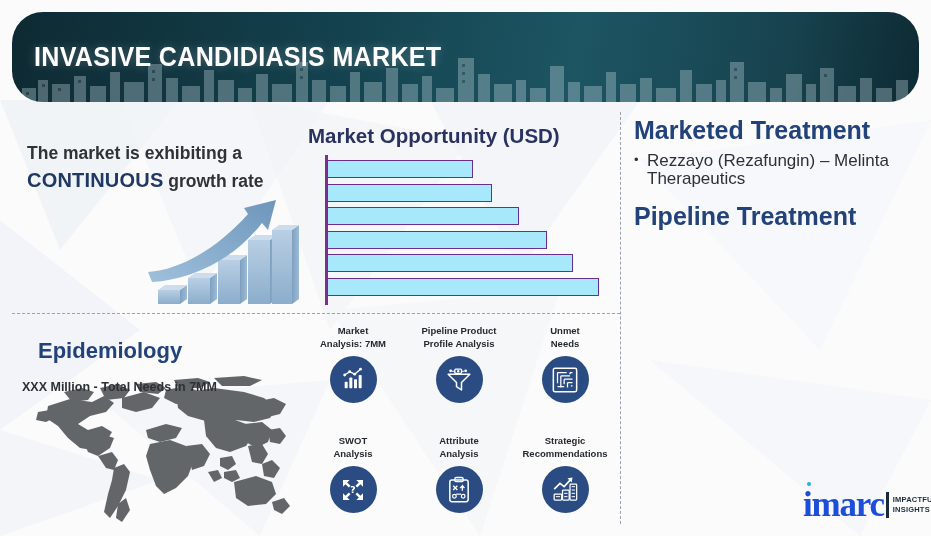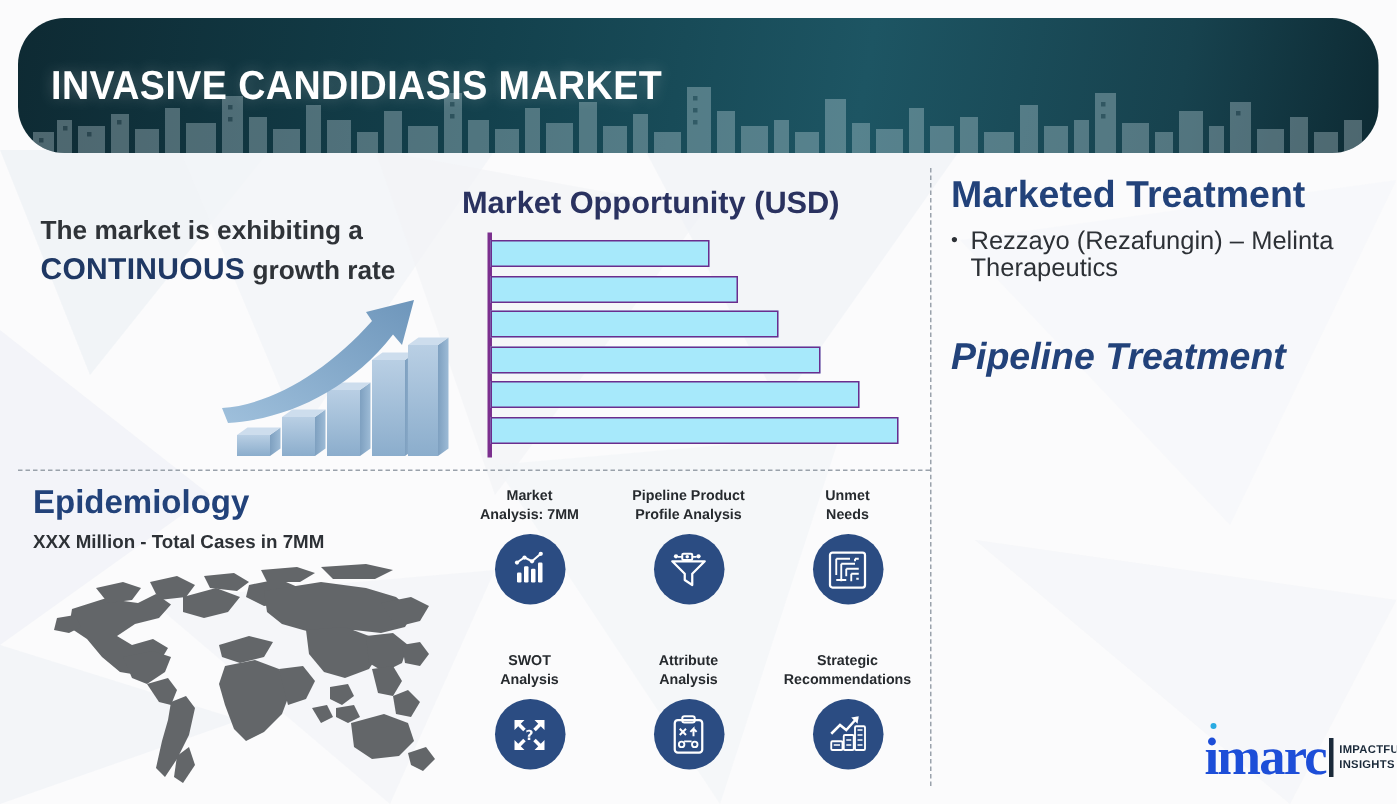--- a/index.html
+++ b/index.html
@@ -50,31 +50,31 @@
   .bars{position:absolute;left:19px;top:5px;}
   .bar{
     height:18px;margin-bottom:5.5px;
     background:#a7e9fb;border:1.8px solid #6b2d8e;
     box-sizing:border-box;
   }
 
   
   .rcol{position:absolute;left:634px;top:118px;width:286px;z-index:5;}
   .r-head{color:#22427a;font-size:25px;font-weight:bold;margin:0 0 10px 0;line-height:24px;}
-  .r-head.second{margin-top:38px;font-style:italic;}
+  .r-head.second{margin-top:16px;}
   .r-list{list-style:none;margin:0;padding:0;}
   .r-list li{
     position:relative;padding-left:13px;margin-bottom:10px;
     font-size:17px;color:#2d3136;font-weight:normal;line-height:18px;
   }
   .r-list li::before{content:"•";position:absolute;left:0;top:-1px;color:#2d3136;font-size:13px;}
 
   
   .epi{position:absolute;left:22px;top:322px;z-index:5;}
-  .epi-title{color:#22427a;font-size:22px;font-weight:bold;line-height:26px;margin:0;}
+  .epi-title{color:#22427a;font-size:22px;font-weight:bold;line-height:26px;margin:16px;}
   .epi-sub{color:#2d3136;font-size:12.5px;font-weight:bold;margin:6px 0 0 0;}
   .map{position:absolute;left:18px;top:372px;width:290px;height:158px;z-index:4;}
 
   
   .icon-grid{position:absolute;left:300px;top:324px;width:318px;height:205px;z-index:5;}
   .icon-cell{position:absolute;width:106px;text-align:center;}
   .icon-label{font-size:9.5px;font-weight:bold;color:#262a2e;line-height:13px;margin:0 0 6px 0;}
   .icon-circle{
     width:47px;height:47px;border-radius:50%;background:#2b4c82;
     margin:0 auto;display:flex;align-items:center;justify-content:center;
@@ -242,21 +242,21 @@
   <div class="rcol">
     <h2 class="r-head">Marketed Treatment</h2>
     <ul class="r-list" id="marketed-list">
         <li>Rezzayo (Rezafungin) – Melinta Therapeutics</li>
       </ul>
     <h2 class="r-head second">Pipeline Treatment</h2>
   </div>
 
   <div class="epi">
     <h2 class="epi-title">Epidemiology</h2>
-    <p class="epi-sub">XXX Million - Total Cases in 7MM</p>
+    <p class="epi-sub">XXX Million - Total Needs in 7MM</p>
   </div>
 
   <svg class="map" viewBox="0 0 290 158">
     <g fill="#636669">
       <path d="M30,34 L52,27 L74,30 L86,24 L96,31 L88,40 L72,44 L60,52 L70,58 L84,54 L94,60 L88,70 L74,78 L62,76 L50,66 L40,54 L28,46 Z"></path>
       <path d="M64,66 L84,62 L96,66 L92,76 L80,84 L70,80 Z"></path>
       <path d="M80,84 L94,80 L100,88 L96,98 L88,96 Z"></path>
       <path d="M96,96 L106,92 L112,100 L108,118 L100,134 L92,146 L86,140 L90,122 L94,108 Z"></path>
       <path d="M100,132 L108,126 L112,138 L104,150 L98,146 Z"></path>
       <path d="M104,26 L126,20 L142,26 L134,36 L118,40 L104,36 Z"></path>

